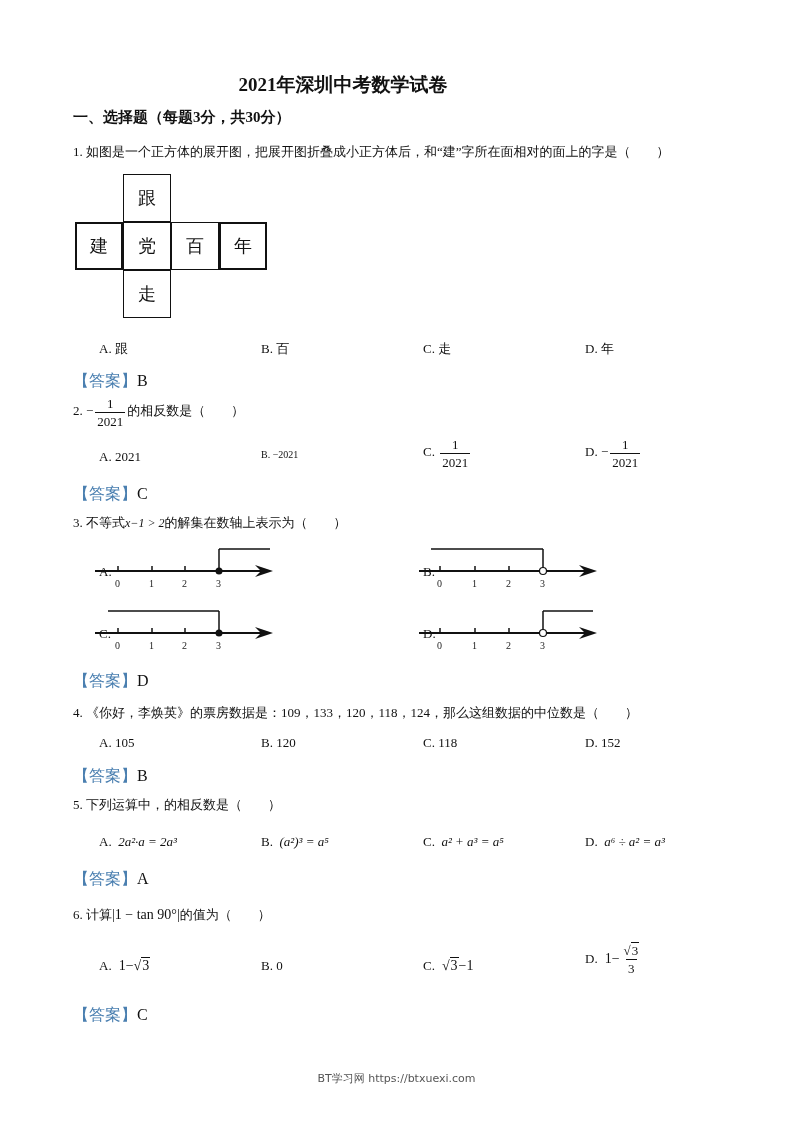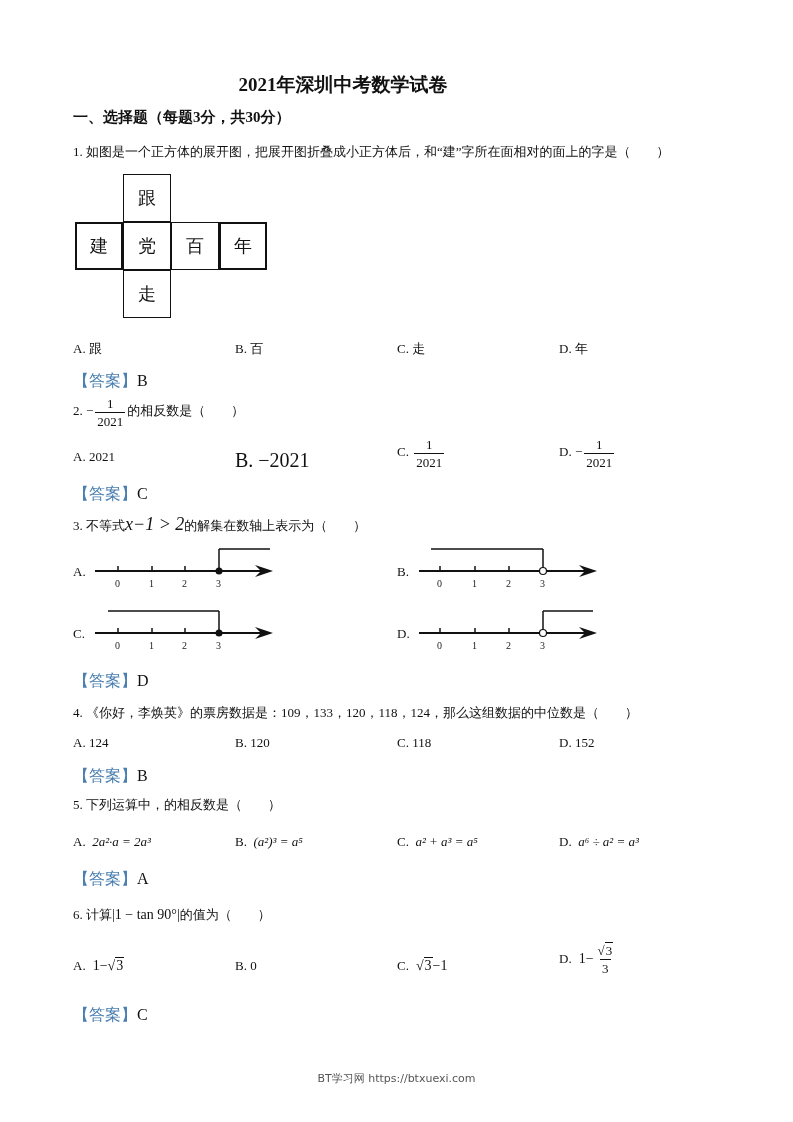--- a/index.html
+++ b/index.html
@@ -2,21 +2,21 @@
 <html><head>
 <meta charset="utf-8">
 <style>
   html, body { margin: 0; padding: 0; background: #ffffff; }
   body { width: 793px; height: 1122px; position: relative; overflow: hidden;
          font-family: "Liberation Serif", "DejaVu Serif", serif; color: #111; }
   .abs { position: absolute; }
   .title { left: 0; width: 686px; top: 72px; text-align: center; font-size: 19px; font-weight: bold; }
   .section { left: 73px; top: 108px; font-size: 15px; font-weight: bold; }
   .q { font-size: 13px; left: 73px; white-space: nowrap; }
-  .opt { font-size: 13px; white-space: nowrap; }
+  .opt { font-size: 13px; white-space: nowrap; margin-left: 26px; }
   .ans { font-size: 16px; left: 73px; white-space: nowrap; }
   .ans .lbl { color: #4a7fb0; }
   .frac { display: inline-flex; flex-direction: column; align-items: center; vertical-align: middle; line-height: 1; margin: 0 2px; }
   .frac .num { font-size: 13px; padding: 0 2px 2px 2px; }
   .frac .den { font-size: 13px; border-top: 1px solid #111; padding: 2px 2px 0 2px; }
   .math { font-family: "Liberation Serif", serif; }
   .it { font-style: italic; }
   .sqrt { display: inline-block; }
   .sqrt .rad { border-top: 1px solid #111; padding: 0 1px; }
   
@@ -54,34 +54,34 @@
 <div class="abs ans" style="top:371px;"><span class="lbl">【答案】</span><span>B</span></div>
 
 <div class="abs q" style="top:397px;">
   <span>2.</span>
   <span>−</span><span class="frac">
       <span class="num">1</span>
       <span class="den">2021</span>
     </span><span>的相反数是（　　）</span>
 </div>
 <div class="abs opt" style="left:73px;top:449px;"><span>A.</span> <span>2021</span></div>
-<div class="abs opt" style="left:235px;top:449px;font-size:20px;"><span>B.</span> <span>−2021</span></div>
+<div class="abs opt" style="left:235px;top:449px;font-size:10px;"><span>B.</span> <span>−2021</span></div>
 <div class="abs opt" style="left:397px;top:438px;"><span>C.</span> <span class="frac">
       <span class="num">1</span>
       <span class="den">2021</span>
     </span></div>
 <div class="abs opt" style="left:559px;top:438px;"><span>D.</span> <span>−</span><span class="frac">
       <span class="num">1</span>
       <span class="den">2021</span>
     </span></div>
 <div class="abs ans" style="top:484px;"><span class="lbl">【答案】</span><span>C</span></div>
 
 <div class="abs q" style="top:514px;">
   <span>3.</span>
-  <span>不等式</span><span class="math it" style="font-size:18px;">x−1 &gt; 2</span><span>的解集在数轴上表示为（　　）</span>
+  <span>不等式</span><span class="math it" style="font-size:12px;">x−1 &gt; 2</span><span>的解集在数轴上表示为（　　）</span>
 </div>
 
 <div class="abs" style="left:73px;top:545px;">
   <span class="opt" style="position:absolute;left:0;top:19px;">A.</span>
   <svg width="210" height="50" style="position:absolute;left:22px;top:0;">
     <line x1="0" y1="26" x2="175" y2="26" stroke="#111" stroke-width="2"></line>
     <polygon points="160,20 178,26 160,32 166,26" fill="#111"></polygon>
     <line x1="23" y1="21" x2="23" y2="26" stroke="#111" stroke-width="1.5"></line>
     <line x1="57" y1="21" x2="57" y2="26" stroke="#111" stroke-width="1.5"></line>
     <line x1="90" y1="21" x2="90" y2="26" stroke="#111" stroke-width="1.5"></line>
@@ -147,21 +147,21 @@
       <text x="87" y="42">2</text>
       <text x="121" y="42">3</text>
   </svg>
 </div>
 <div class="abs ans" style="top:671px;"><span class="lbl">【答案】</span><span>D</span></div>
 
 <div class="abs q" style="top:704px;">
   <span>4.</span>
   <span>《你好，李焕英》的票房数据是：109，133，120，118，124，那么这组数据的中位数是（　　）</span>
 </div>
-<div class="abs opt" style="left:73px;top:735px;"><span>A.</span> <span>124</span></div>
+<div class="abs opt" style="left:73px;top:735px;"><span>A.</span> <span>105</span></div>
 <div class="abs opt" style="left:235px;top:735px;"><span>B.</span> <span>120</span></div>
 <div class="abs opt" style="left:397px;top:735px;"><span>C.</span> <span>118</span></div>
 <div class="abs opt" style="left:559px;top:735px;"><span>D.</span> <span>152</span></div>
 <div class="abs ans" style="top:766px;"><span class="lbl">【答案】</span><span>B</span></div>
 
 <div class="abs q" style="top:796px;">
   <span>5.</span>
   <span>下列运算中，的相反数是（　　）</span>
 </div>
 <div class="abs opt math it" style="left:73px;top:834px;"><span style="font-style:normal">A.</span>&nbsp; <span>2a²·a = 2a³</span></div>

